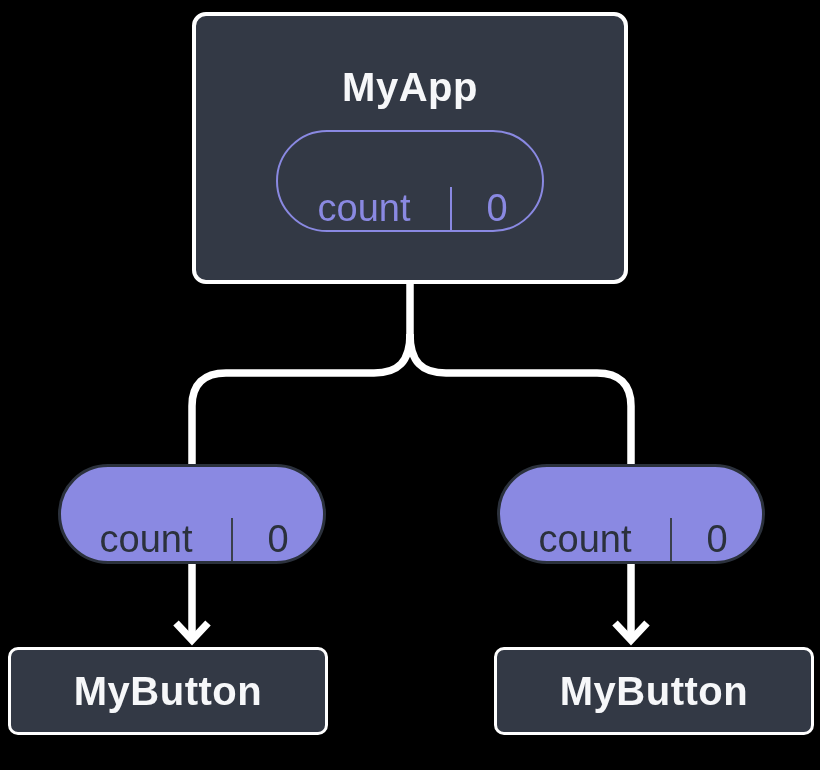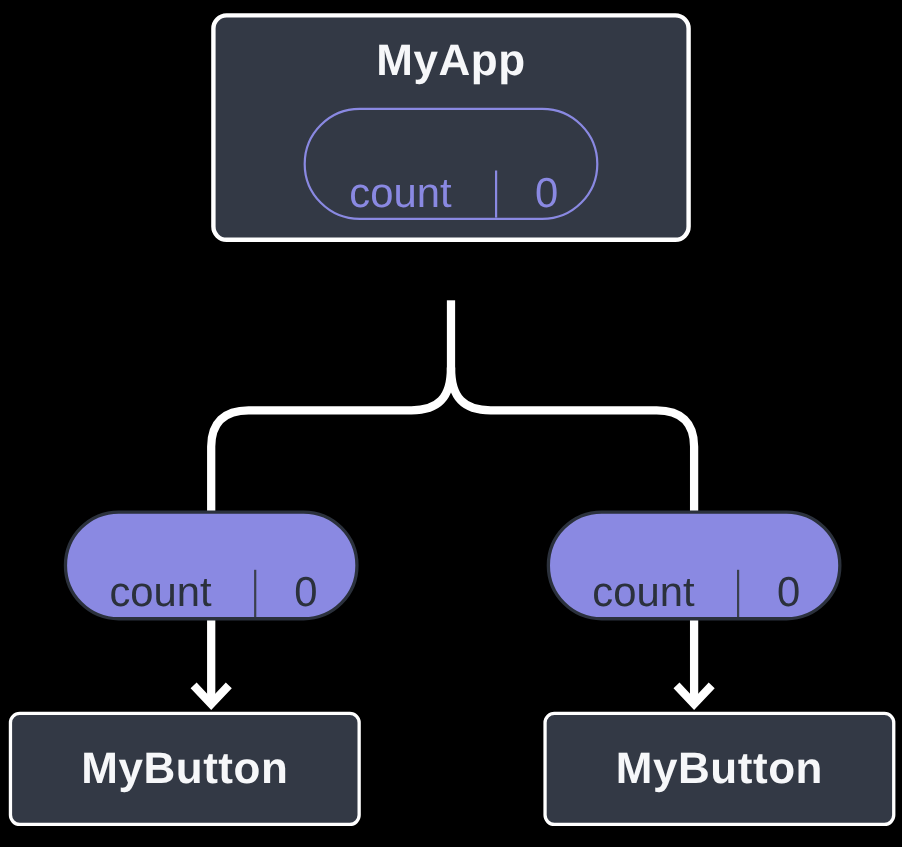--- a/index.html
+++ b/index.html
@@ -41,32 +41,32 @@
     background: var(--node);
     border: 4px solid var(--node-border);
     display: flex;
     flex-direction: column;
     align-items: center;
     justify-content: center;
     color: var(--text-light);
   }
   .app-node {
     left: 192px; top: 12px;
-    width: 436px; height: 208px;
+    width: 436px; height: 272px;
     border-radius: 14px;
     gap: 20px;
   }
   .node-title {
     font-size: 40px;
     font-weight: 600;
     letter-spacing: 0.5px;
     color: var(--text-light);
   }
   .button-node {
-    width: 320px; height: 104px;
+    width: 320px; height: 88px;
     top: 647px;
     border-radius: 10px;
     border-width: 3px;
   }
   .button-node.left  { left: 8px; }
   .button-node.right { left: 494px; }
 
   .pill {
     display: flex;
     align-items: flex-end;

